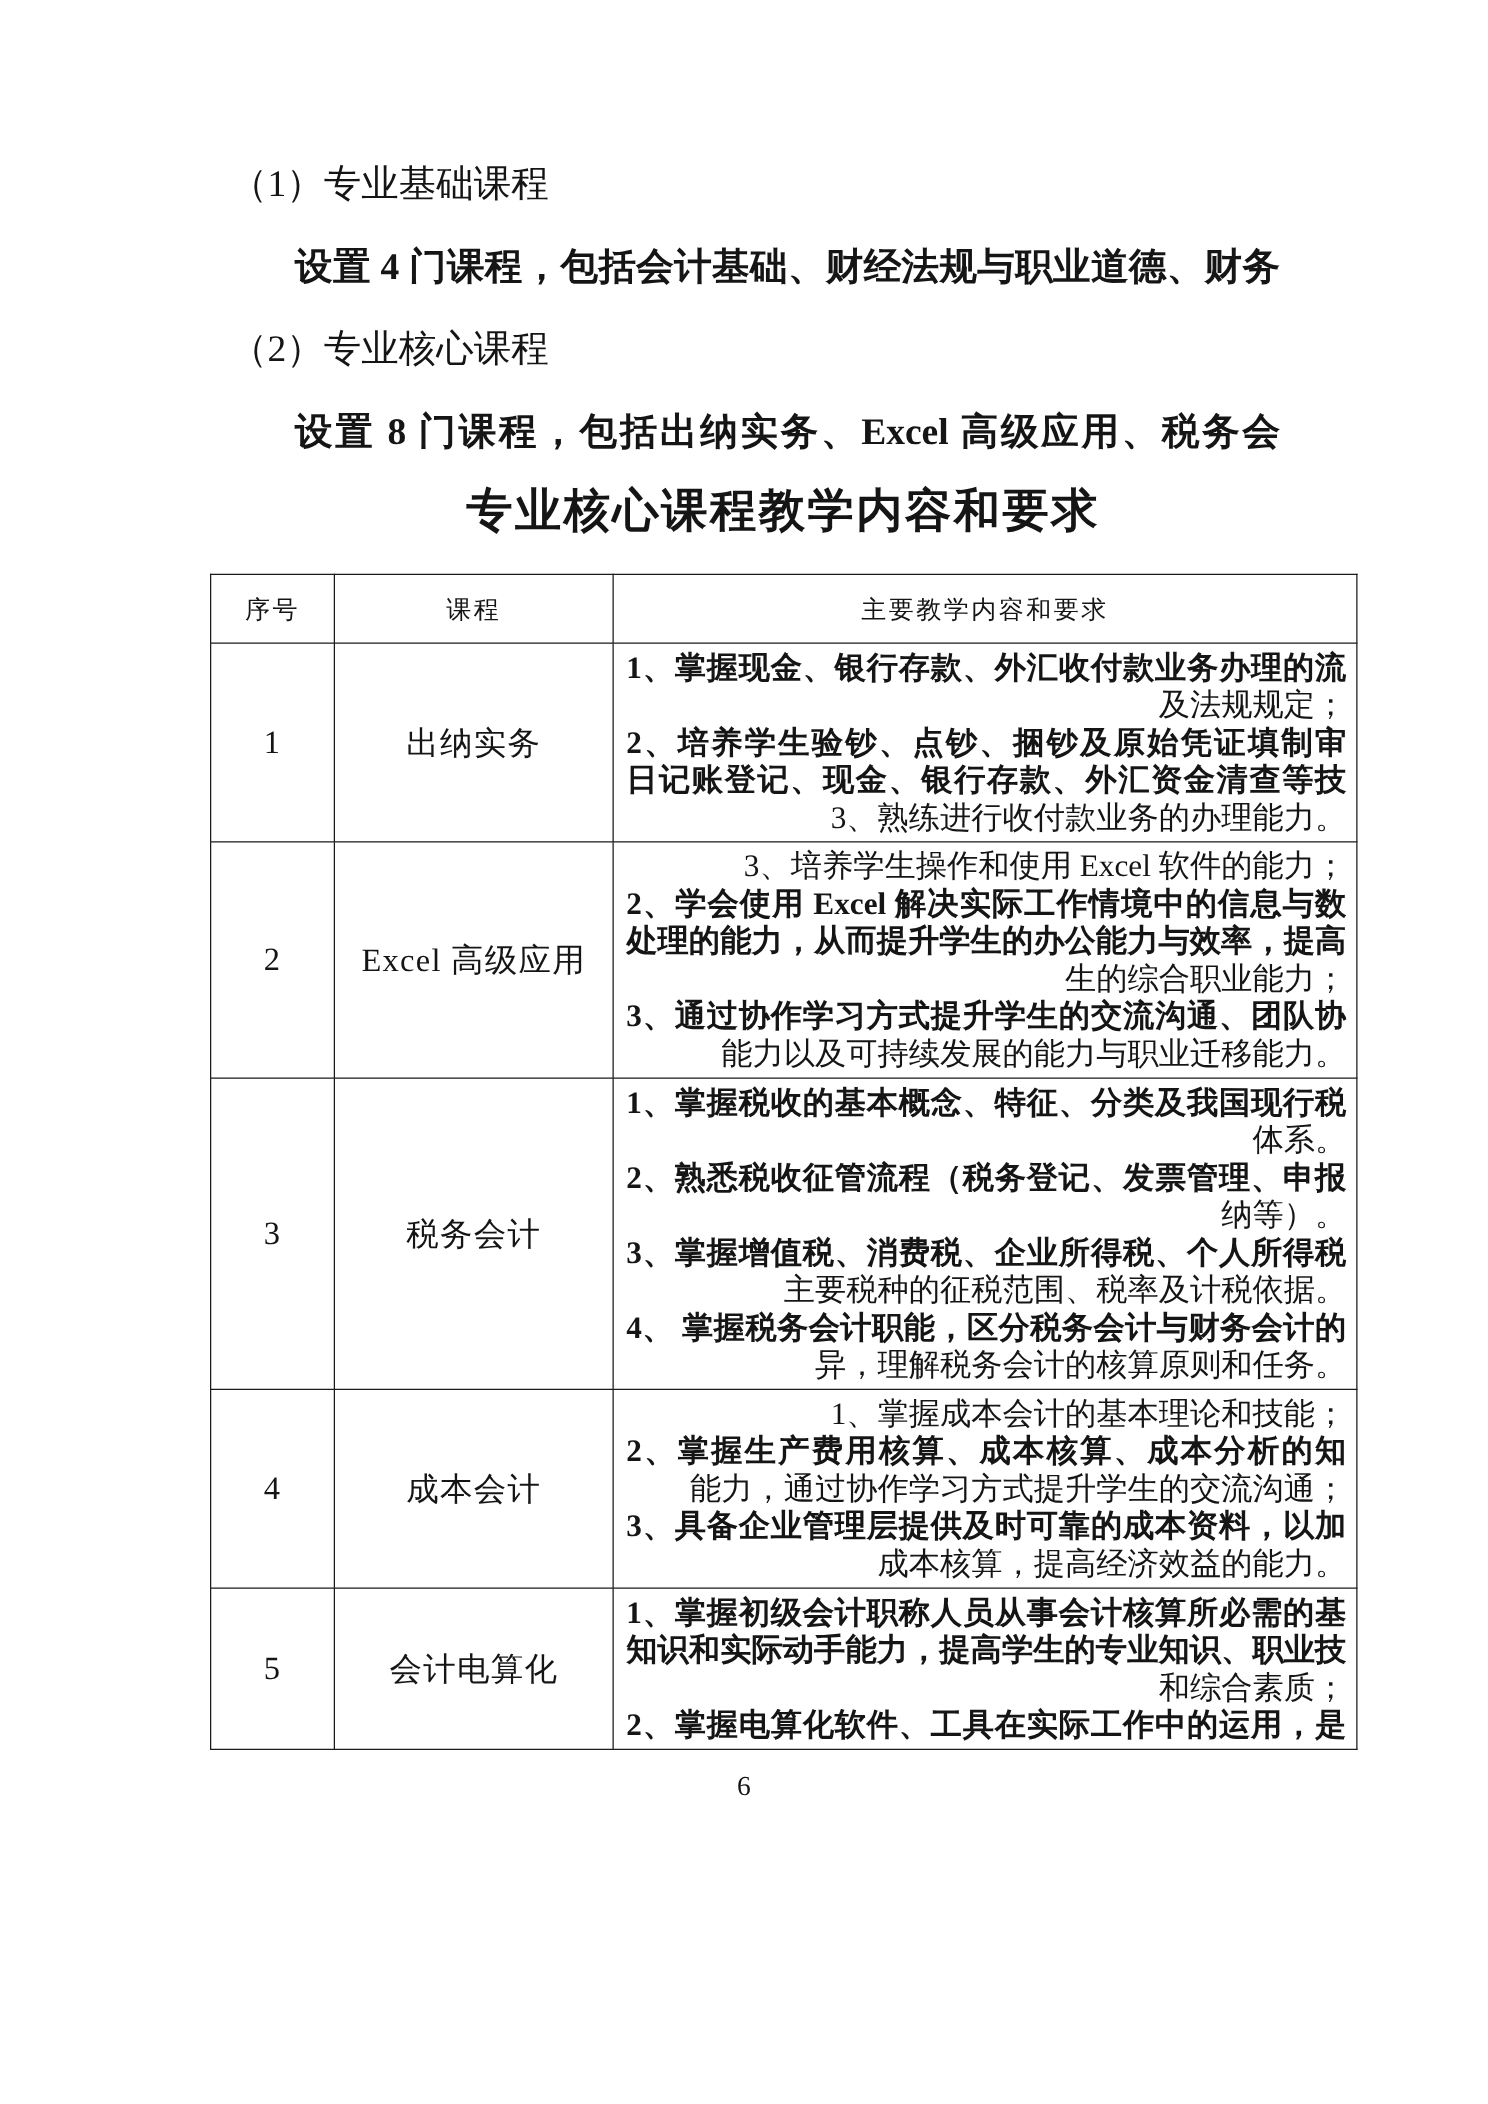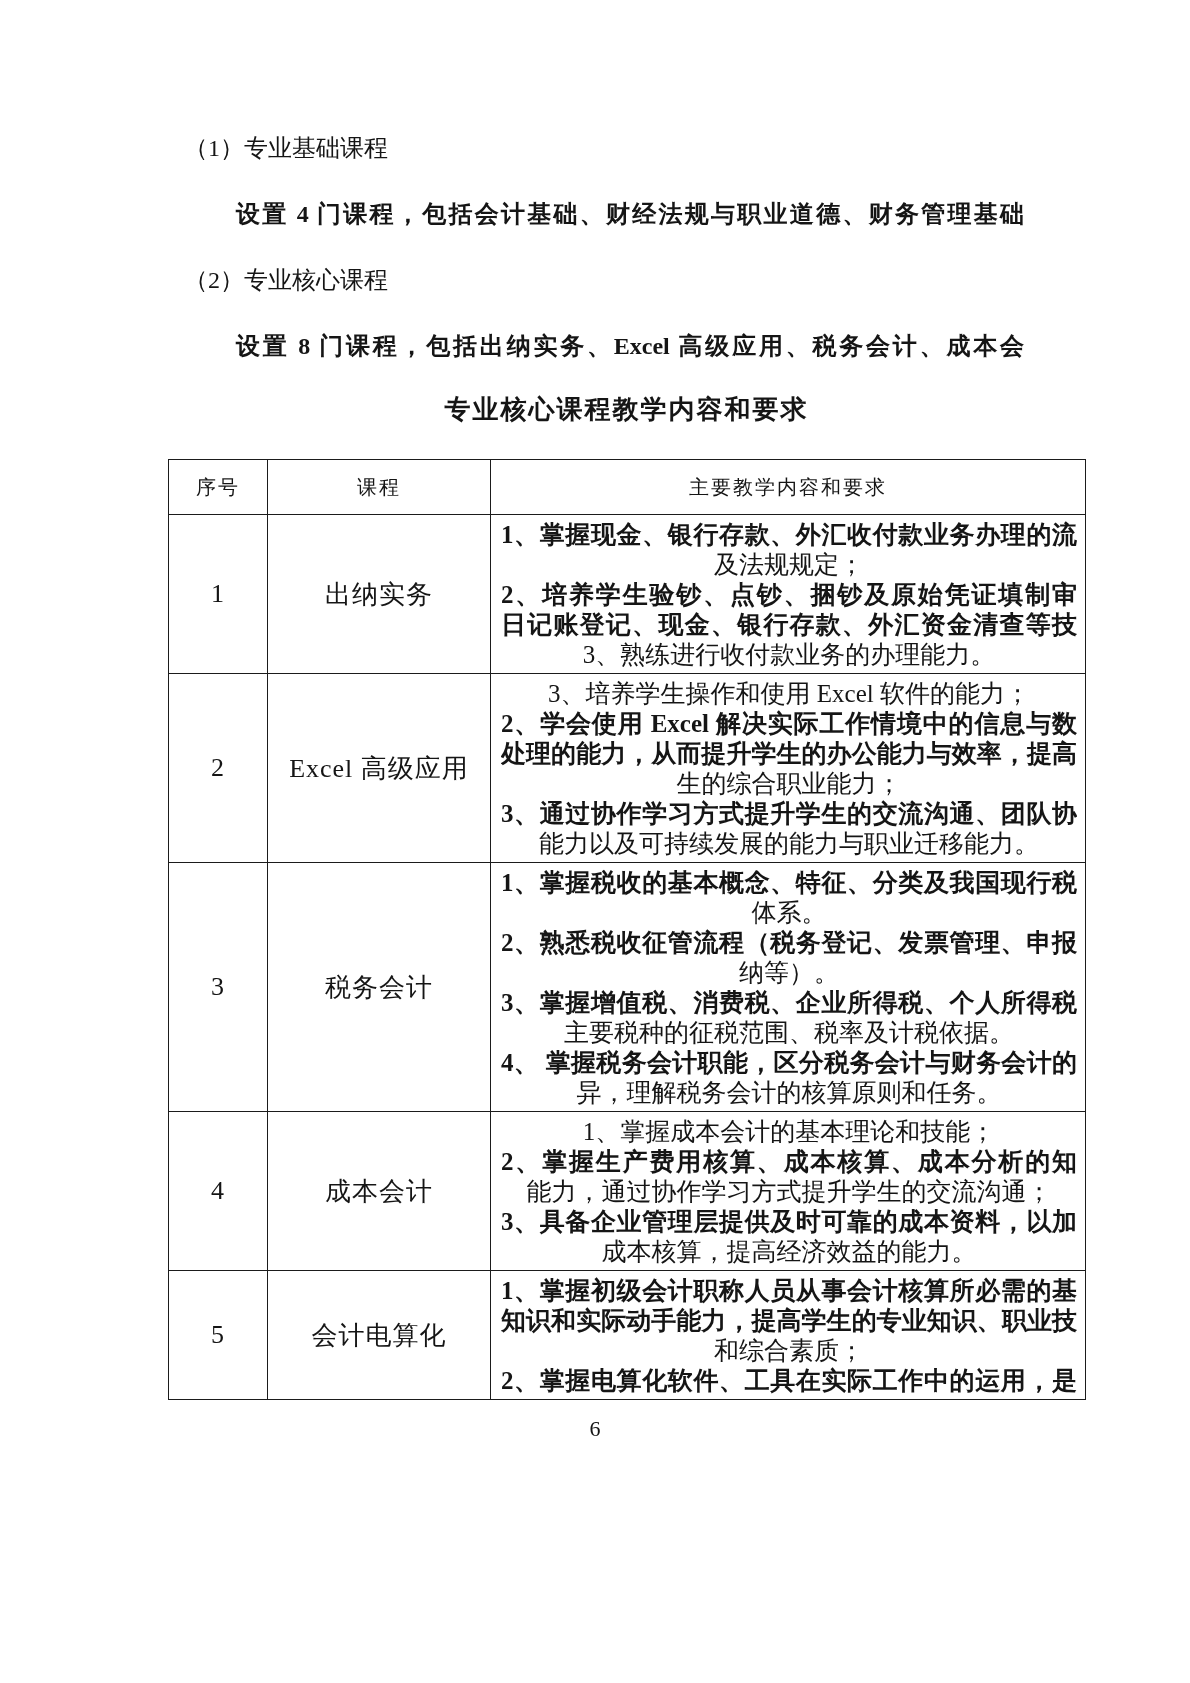--- a/index.html
+++ b/index.html
@@ -15,21 +15,21 @@
     font-family: "Liberation Serif", "DejaVu Serif", serif;
     overflow: hidden;
   }
   .page {
     padding-top: 115px;
   }
   
   .intro {
     margin-left: 168px;
     width: 856px;
-    font-size: 24px;
+    font-size: 30px;
   }
   .intro .iline {
     margin: 0;
     height: 66px;
     line-height: 66px;
     overflow: hidden;
     white-space: normal;
   }
   .ind-head { text-indent: 16px; }
   .ind-body { text-indent: 68px; }
@@ -39,21 +39,21 @@
     text-justify: inter-character;
     font-weight: bold;
   }
   
   .tbl-title {
     width: 917px;
     margin: 6px 0 24px 168px;
     height: 50px;
     line-height: 50px;
     text-align: center;
-    font-size: 26px;
+    font-size: 37px;
     font-weight: bold;
     letter-spacing: 2px;
   }
   
   table.course-table {
     margin-left: 168px;
     width: 917px;
     border-collapse: collapse;
     table-layout: fixed;
   }
@@ -81,21 +81,21 @@
   }
   td.content {
     padding: 5px 8px 3px 10px;
     vertical-align: top;
     font-size: 25px;
   }
   .cline {
     height: 30px;
     line-height: 30px;
     overflow: hidden;
-    text-align: center;
+    text-align: right;
   }
   .cline.jfull {
     text-align: justify;
     text-align-last: justify;
   }
   
   .page-number {
     margin-top: 16px;
     width: 1190px;
     text-align: center;

